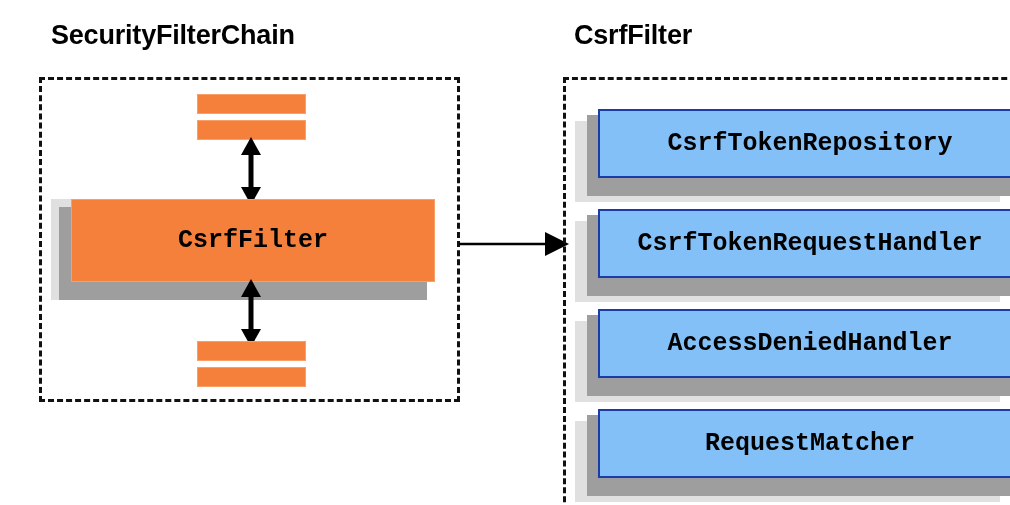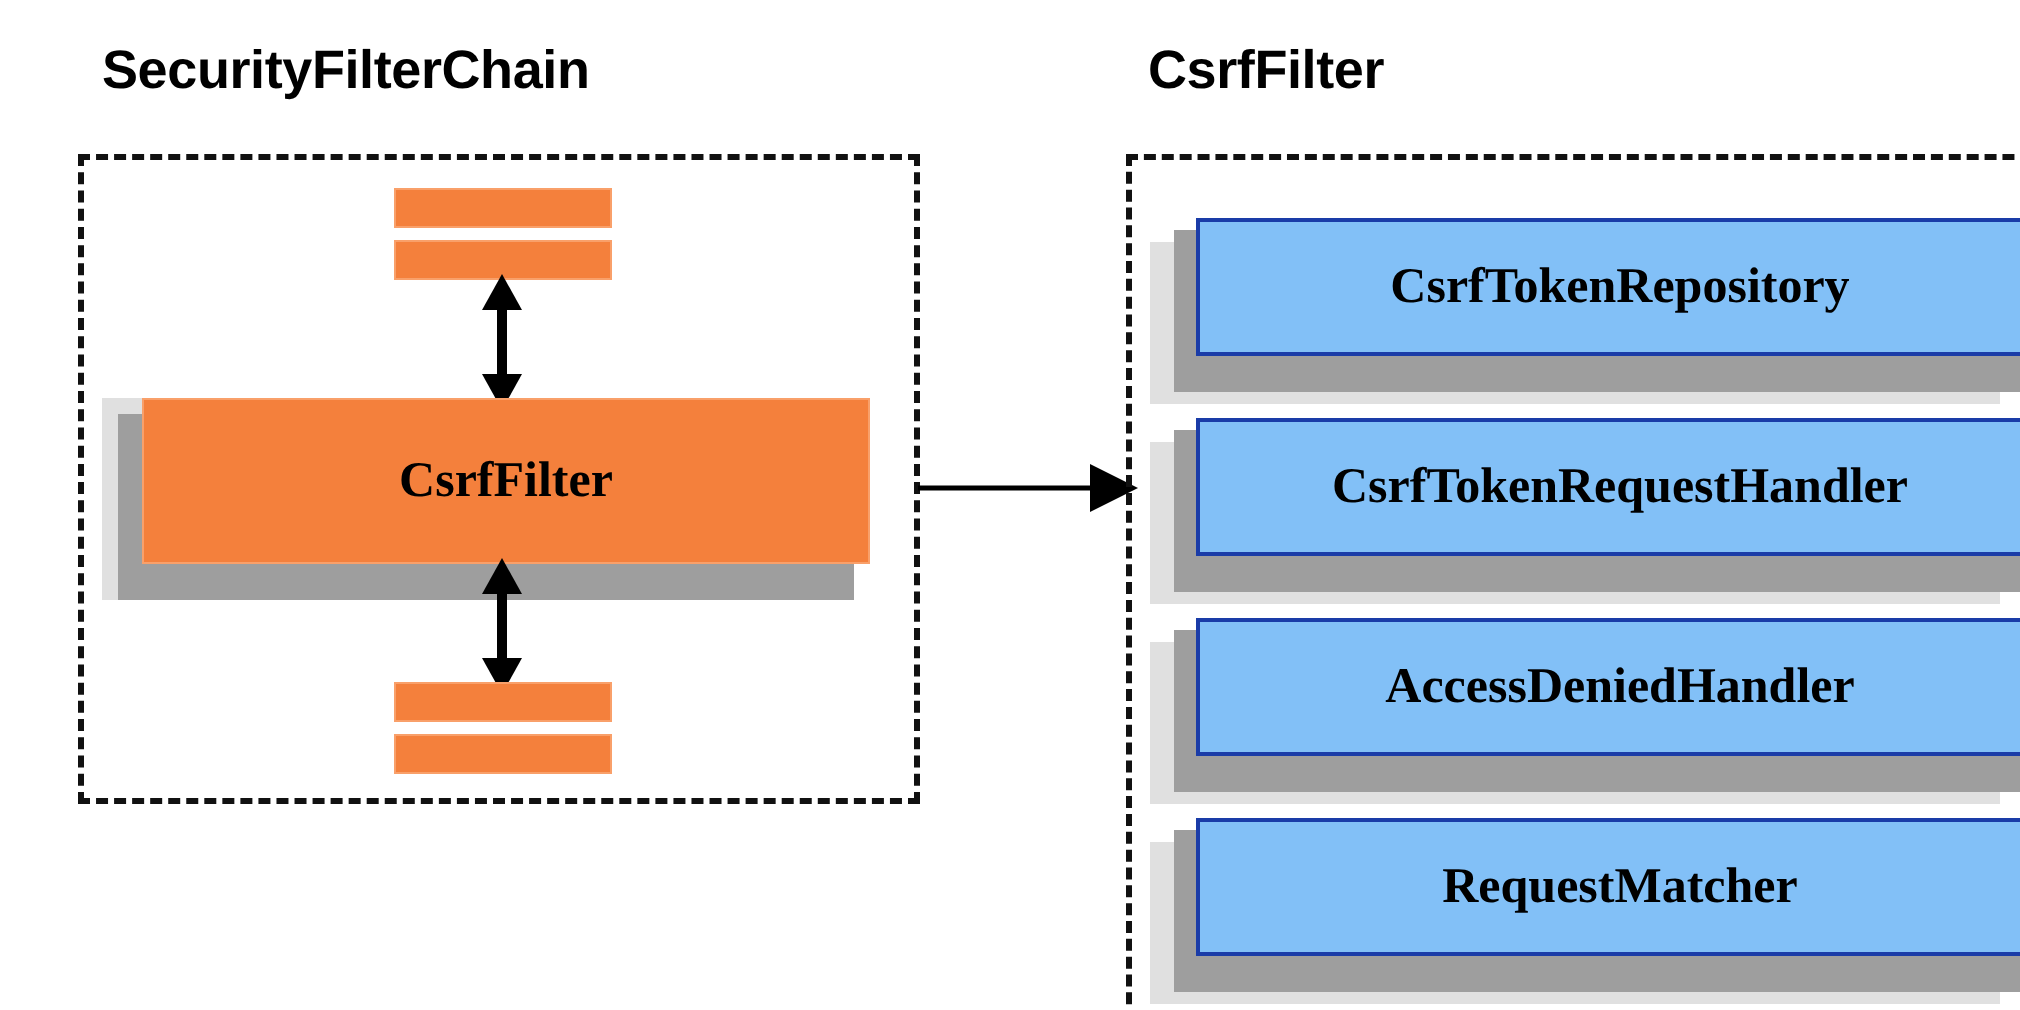--- a/index.html
+++ b/index.html
@@ -64,21 +64,21 @@
     background: #9e9e9e;
     left: 8px; top: 8px;
   }
   .card .face {
     left: 20px; top: 0px;
     display: flex;
     align-items: center;
     justify-content: center;
   }
   .card .label {
-    font-family: Liberation Serif, serif;
+    font-family: Liberation Mono, monospace;
     font-weight: bold;
     color: #000000;
     white-space: nowrap;
   }
 
   
   #card-csrffilter { left: 14px; top: 183px; width: 396px; height: 101px; }
   #card-csrffilter .shadow-outer { width: 368px; height: 101px; }
   #card-csrffilter .shadow-inner { width: 368px; height: 93px; }
   #card-csrffilter .face {

